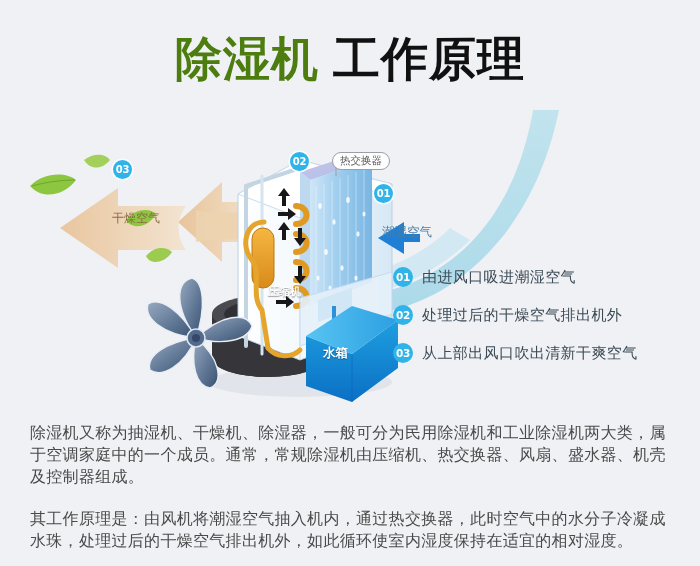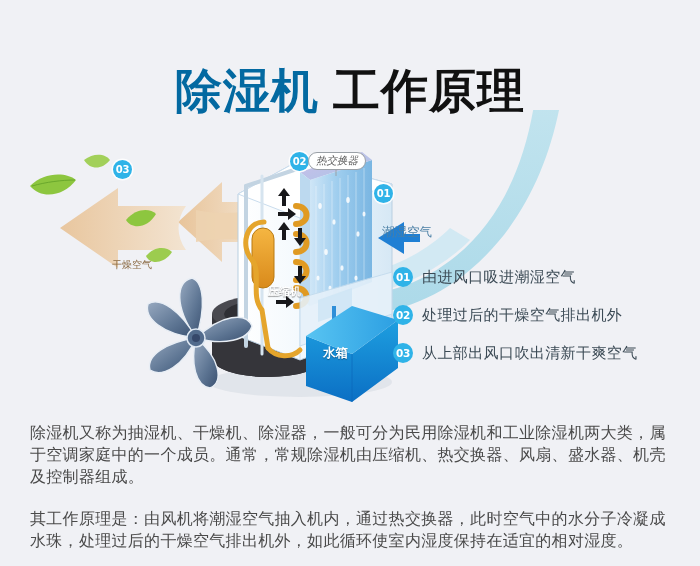--- a/index.html
+++ b/index.html
@@ -27,25 +27,24 @@
     position: absolute;
     top: 28px;
     left: 0;
     width: 700px;
     text-align: center;
     white-space: nowrap;
   }
   .title-main {
     font-size: 47px;
     font-weight: bold;
-    color: #0369a1;
+    color: #4d7c0f;
     letter-spacing: 1px;
     display: inline-block;
     vertical-align: baseline;
-    margin-top: 32px;
   }
   .title-sub {
     font-size: 47px;
     font-weight: bold;
     color: #111111;
     letter-spacing: 1px;
     display: inline-block;
     vertical-align: baseline;
     margin-left: 14px;
     font-family: Liberation Mono, monospace;
@@ -76,25 +75,24 @@
     padding: 2px 7px 3px 7px;
     line-height: 1;
     white-space: nowrap;
   }
   .diagram-text {
     position: absolute;
     white-space: nowrap;
     line-height: 1;
   }
   .lbl-dry {
-    font-size: 10px;
+    font-size: 12px;
     color: #8a6a43;
     left: 112px;
     top: 102px;
-    margin-top: 48px;
   }
   .lbl-humid {
     font-size: 12.5px;
     color: #4a7fa5;
     left: 382px;
     top: 116px;
   }
   .lbl-comp {
     font-size: 11px;
     color: #ffffff;
@@ -348,21 +346,21 @@
         <circle cx="0" cy="0" r="4" fill="#36486a"></circle>
       </g>
 
       <path d="M336 56 L 336 66" stroke="#9aa0a6" stroke-width="1" fill="none"></path>
     </svg>
 
     <div class="badge-sm badge-03">03</div>
     <div class="badge-sm badge-02">02</div>
     <div class="badge-sm badge-01">01</div>
 
-    <div class="chip" style="left:308px; top:42px;font-style:italic;">热交换器</div>
+    <div class="chip" style="left:332px; top:42px;">热交换器</div>
 
     <div class="diagram-text lbl-dry">干燥空气</div>
     <div class="diagram-text lbl-humid">潮湿空气</div>
     <div class="diagram-text lbl-comp">压缩机</div>
     <div class="diagram-text lbl-tank">水箱</div>
   </div>
 
   <div class="steps">
     <div class="step-row">
       <div class="step-badge">01</div>

